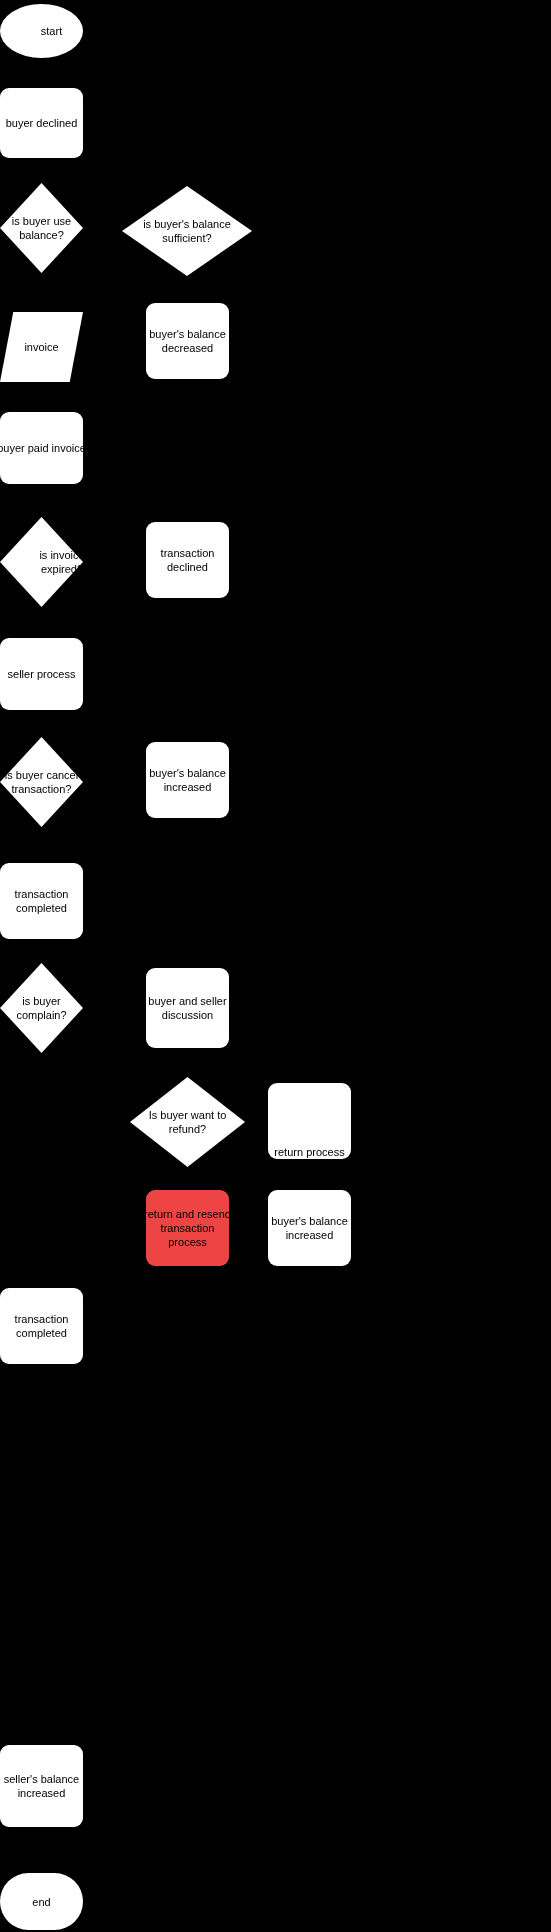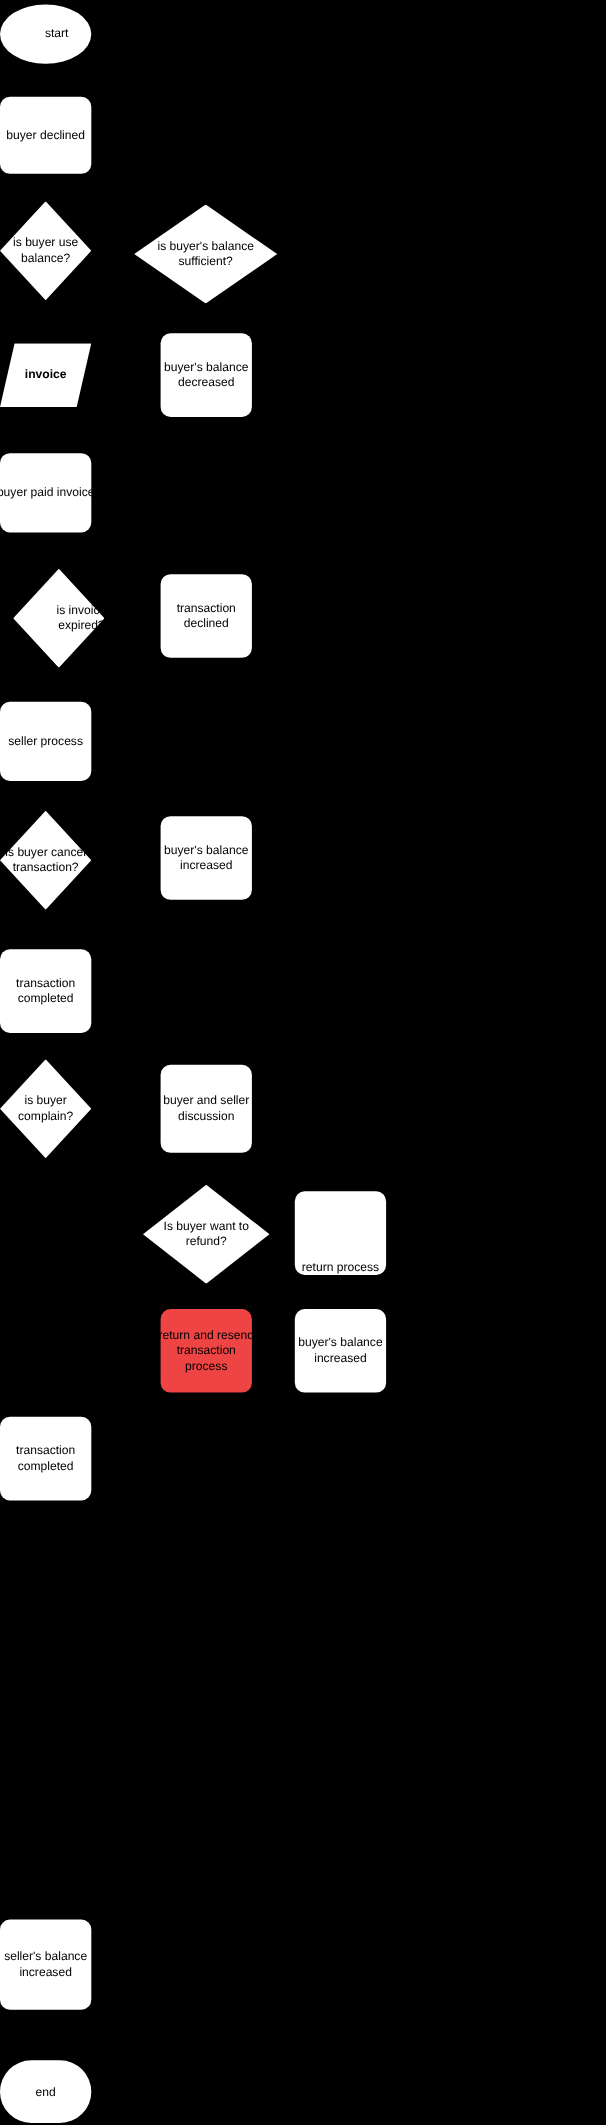--- a/index.html
+++ b/index.html
@@ -91,31 +91,31 @@
       <span class="node-label">buyer declined</span>
     </div>
     <div class="node shape-decision" style="left: 122px; top: 186px; width: 130px; height: 90px; background: transparent; color: rgb(0, 0, 0);">
       <div class="diamond-fill" style="background: rgb(255, 255, 255);"></div>
       <span class="node-label">is buyer's balance<br>sufficient?</span>
     </div>
     <div class="node shape-decision" style="left: 0px; top: 183px; width: 83px; height: 90px; background: transparent; color: rgb(0, 0, 0);">
       <div class="diamond-fill" style="background: rgb(255, 255, 255);"></div>
       <span class="node-label">is buyer use<br>balance?</span>
     </div>
-    <div class="node shape-data" style="left: 0px; top: 312px; width: 83px; height: 58px; background: transparent; color: rgb(0, 0, 0); font-weight: bold;">
+    <div class="node shape-data" style="left: 0px; top: 312px; width: 83px; height: 70px; background: transparent; color: rgb(0, 0, 0);">
       <div class="para-fill" style="background: rgb(255, 255, 255);"></div>
       <span class="node-label">invoice</span>
     </div>
     <div class="node shape-process" style="left: 146px; top: 303px; width: 83px; height: 76px; background: rgb(255, 255, 255); color: rgb(0, 0, 0);">
       <span class="node-label">buyer's balance<br>decreased</span>
     </div>
     <div class="node shape-process" style="left: 0px; top: 412px; width: 83px; height: 72px; background: rgb(255, 255, 255); color: rgb(0, 0, 0);">
       <span class="node-label">buyer paid invoice</span>
     </div>
-    <div class="node shape-decision" style="left: 12px; top: 517px; width: 83px; height: 90px; background: transparent; color: rgb(0, 0, 0); padding-left: 41px;">
+    <div class="node shape-decision" style="left: 0px; top: 517px; width: 83px; height: 90px; background: transparent; color: rgb(0, 0, 0); padding-left: 41px;">
       <div class="diamond-fill" style="background: rgb(255, 255, 255);"></div>
       <span class="node-label">is invoice<br>expired?</span>
     </div>
     <div class="node shape-process" style="left: 146px; top: 522px; width: 83px; height: 76px; background: rgb(255, 255, 255); color: rgb(0, 0, 0);">
       <span class="node-label">transaction<br>declined</span>
     </div>
     <div class="node shape-process" style="left: 0px; top: 638px; width: 83px; height: 72px; background: rgb(255, 255, 255); color: rgb(0, 0, 0);">
       <span class="node-label">seller process</span>
     </div>
     <div class="node shape-decision" style="left: 0px; top: 737px; width: 83px; height: 90px; background: transparent; color: rgb(0, 0, 0);">

